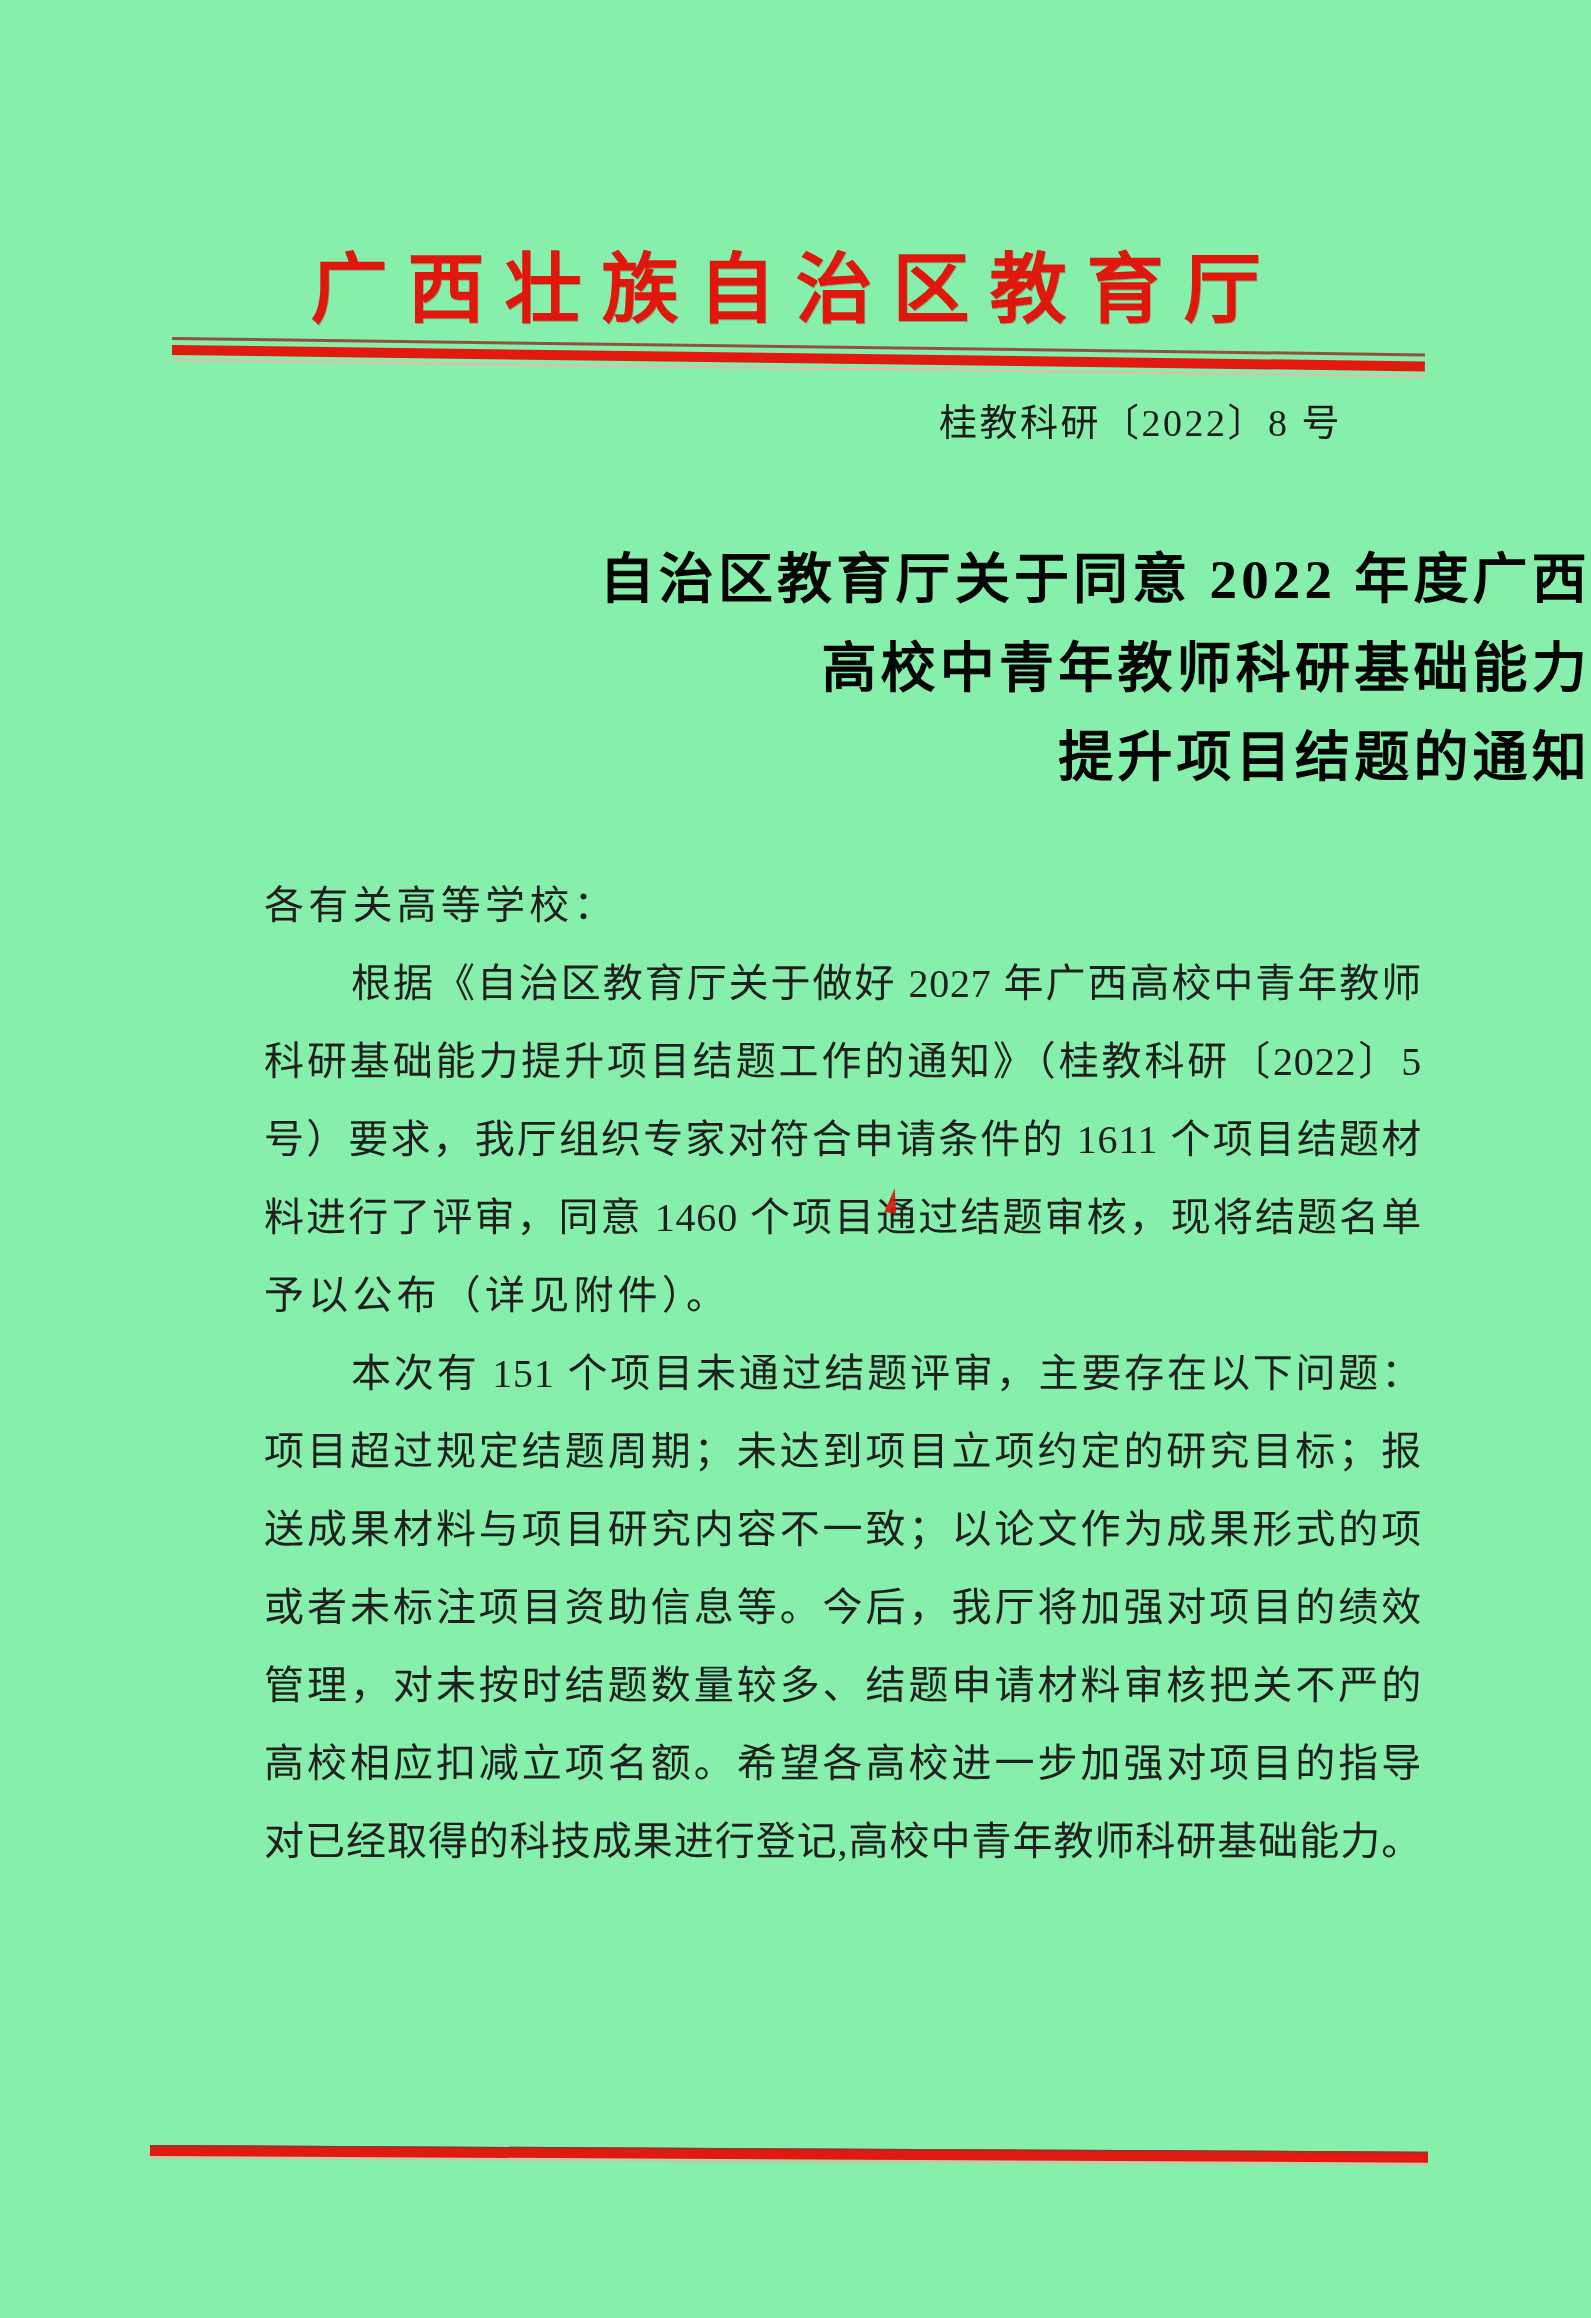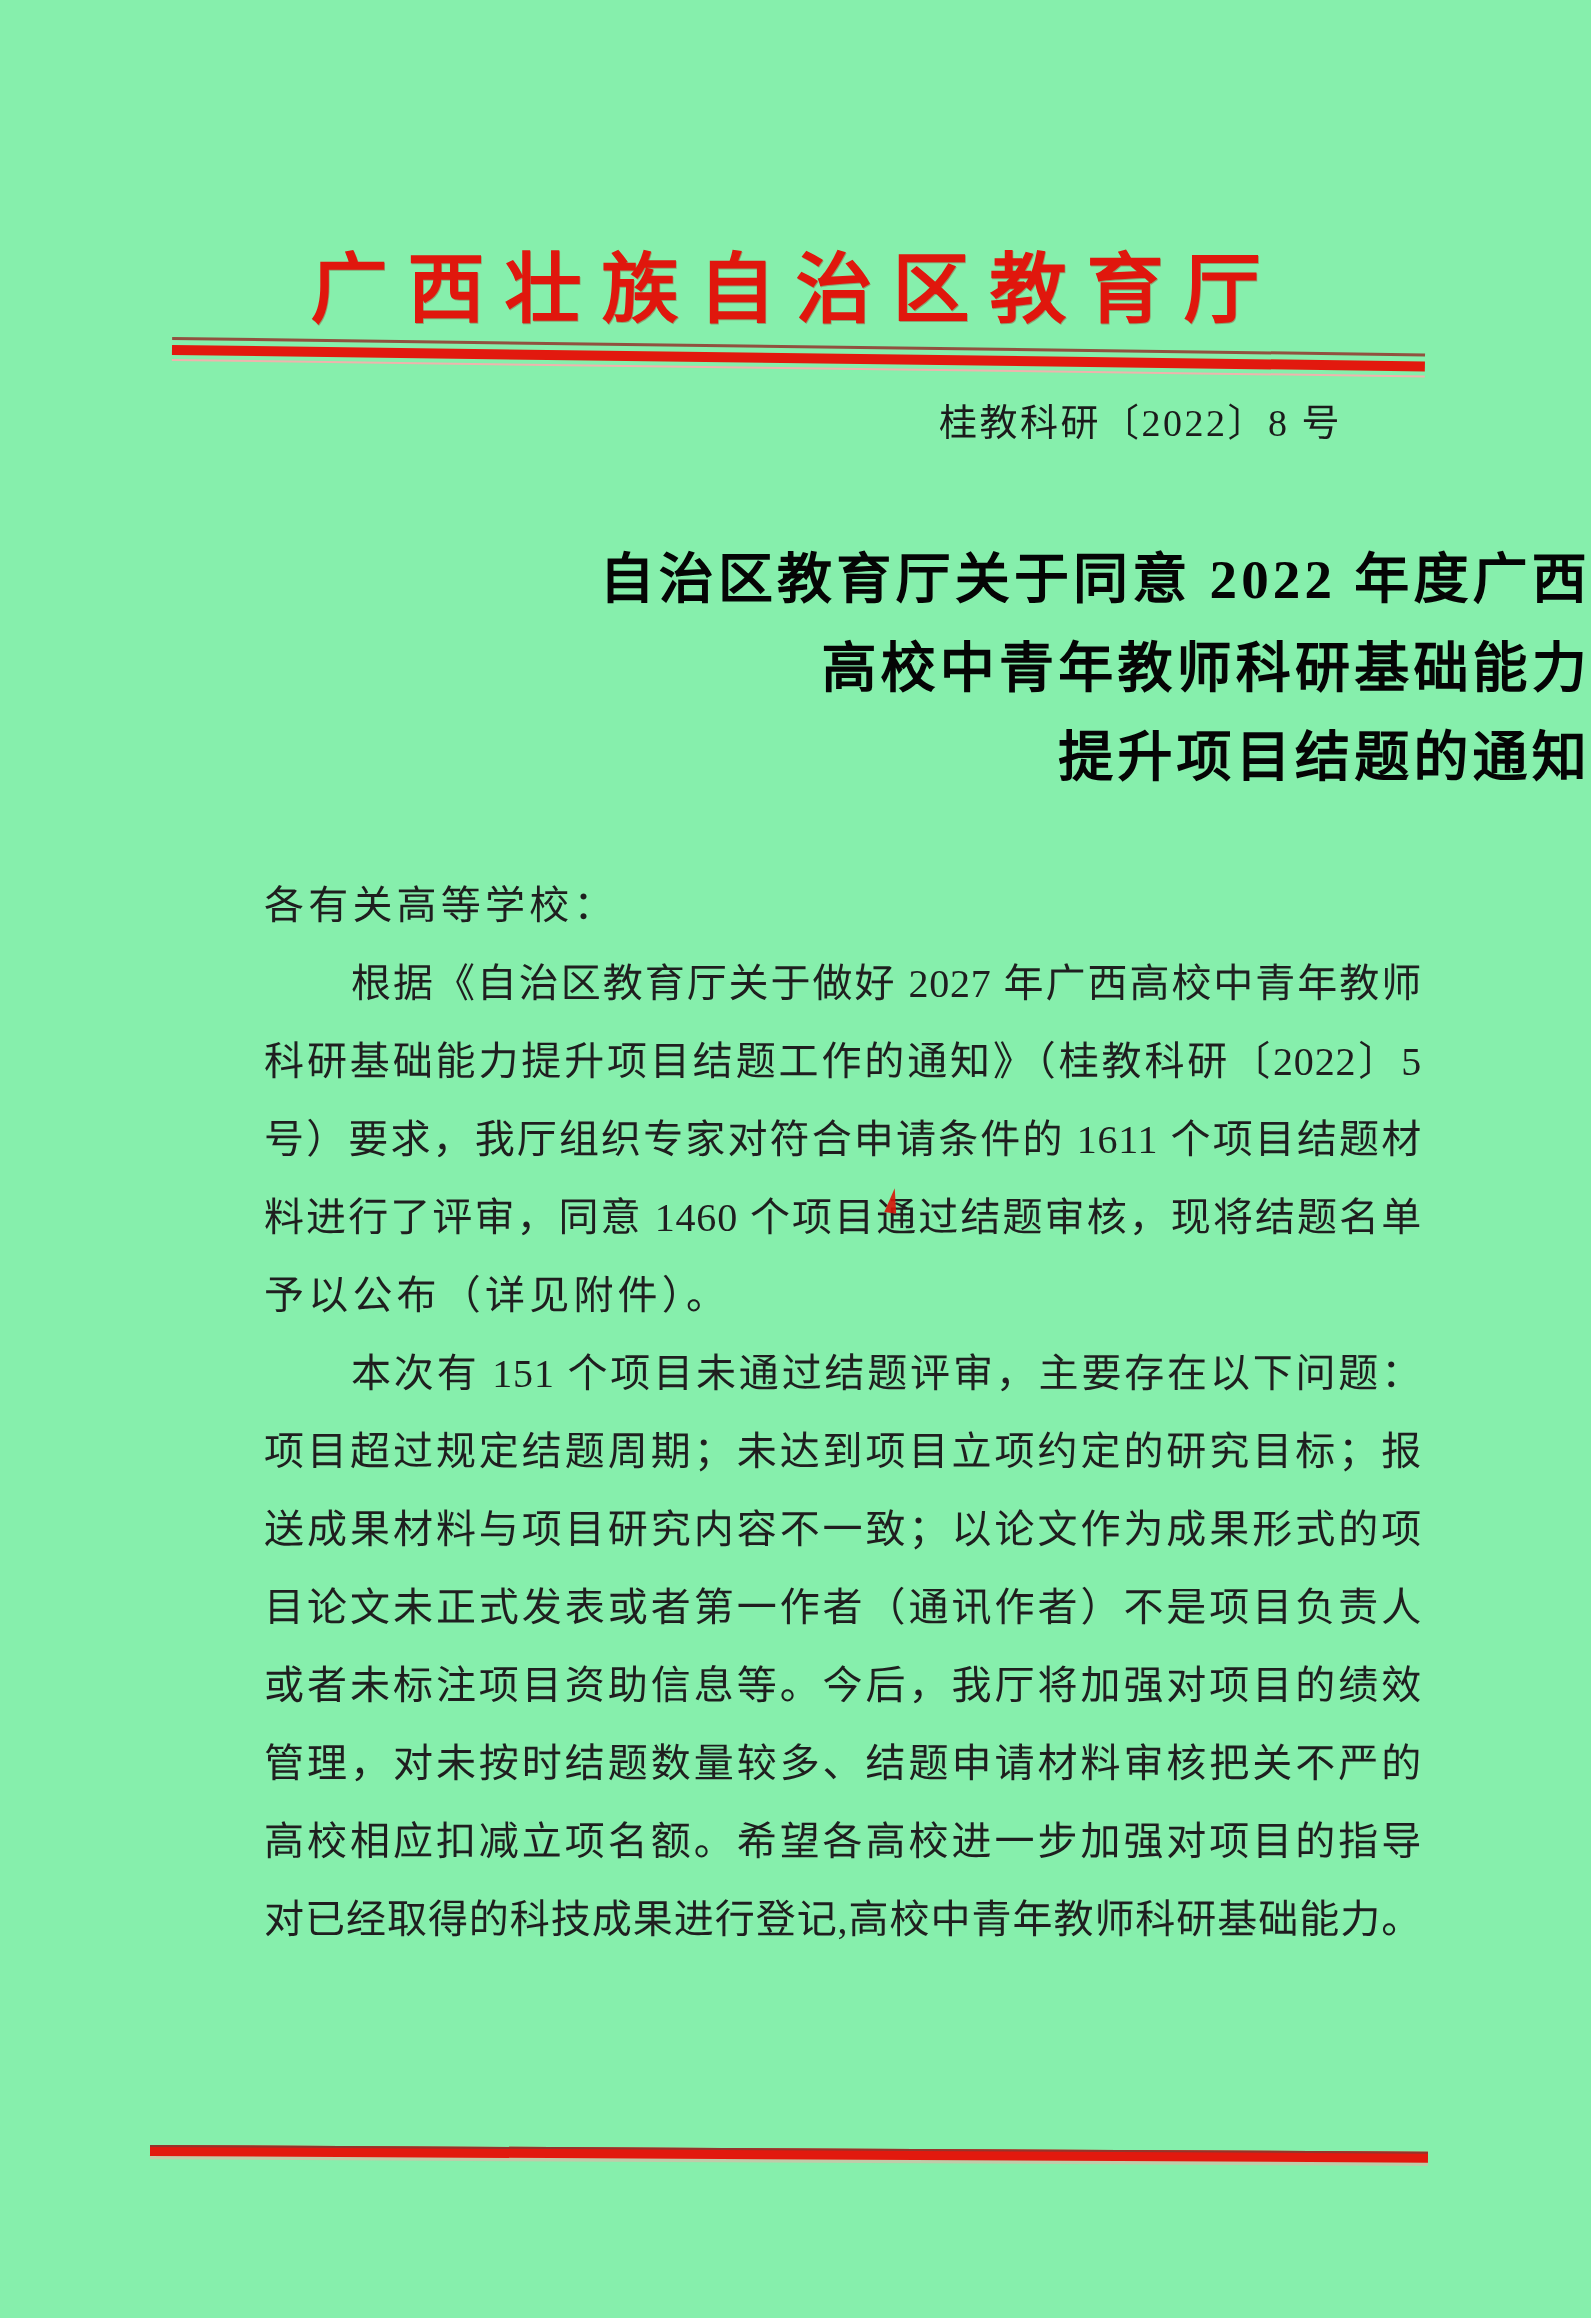--- a/index.html
+++ b/index.html
@@ -151,21 +151,20 @@
   <div class="notice-body" id="notice-body">
       <div class="body-line plain">各有关高等学校：</div>
       <div class="body-line fill indent">根据《自治区教育厅关于做好 2027 年广西高校中青年教师</div>
       <div class="body-line fill">科研基础能力提升项目结题工作的通知》（桂教科研〔2022〕5</div>
       <div class="body-line fill">号）要求，我厅组织专家对符合申请条件的 1611 个项目结题材</div>
       <div class="body-line fill">料进行了评审，同意 1460 个项目通过结题审核，现将结题名单</div>
       <div class="body-line plain">予以公布（详见附件）。</div>
       <div class="body-line fill indent">本次有 151 个项目未通过结题评审，主要存在以下问题：</div>
       <div class="body-line fill">项目超过规定结题周期；未达到项目立项约定的研究目标；报</div>
       <div class="body-line fill">送成果材料与项目研究内容不一致；以论文作为成果形式的项</div>
-      <div class="body-line fill">目论文未正式发表或者第一作者（通讯作者）不是项目负责人</div>
       <div class="body-line fill">或者未标注项目资助信息等。今后，我厅将加强对项目的绩效</div>
       <div class="body-line fill">管理，对未按时结题数量较多、结题申请材料审核把关不严的</div>
       <div class="body-line fill">高校相应扣减立项名额。希望各高校进一步加强对项目的指导</div>
       <div class="body-line fill">对已经取得的科技成果进行登记,高校中青年教师科研基础能力。</div>
     </div>
 
   <div class="red-mark"></div>
 
   <div class="footer-rule"></div>
 

